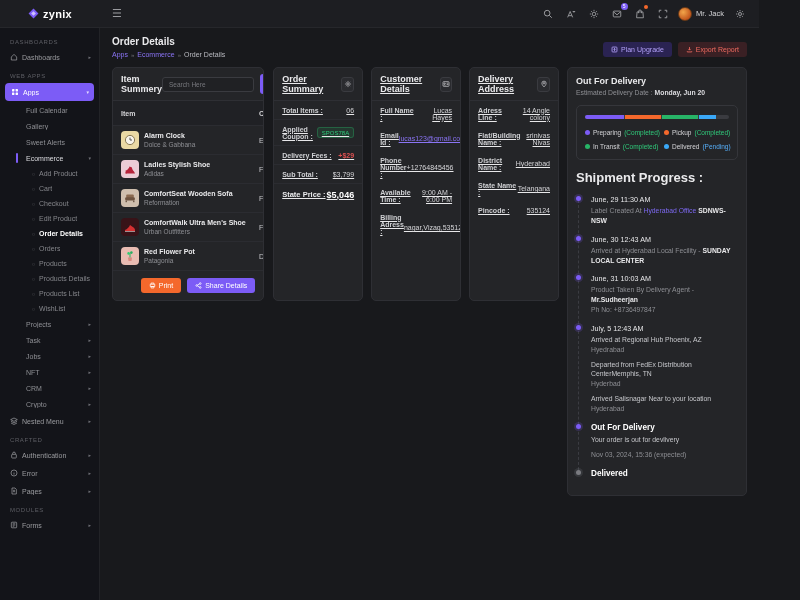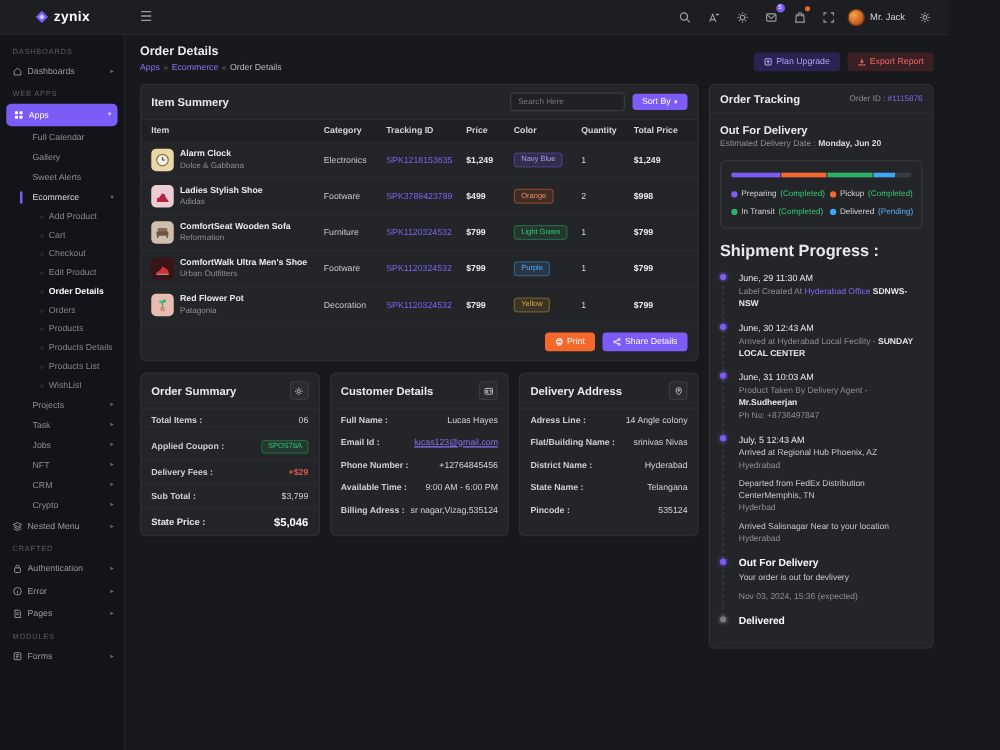--- a/index.html
+++ b/index.html
@@ -62,21 +62,21 @@
   .head-actions { display:flex; gap:6px; margin-top:6px; }
   .btn { display:inline-flex; align-items:center; gap:3px; font-size:7px; padding:4px 8px;
     border-radius:3px; border:none; cursor:pointer; font-family:inherit; }
   .btn svg { width:7px; height:7px; }
   .btn-upgrade { color:#b3a1fa; background:#2a2352; }
   .btn-export { color:#ee6a5f; background:#3a2024; }
   .btn-orange { background:#f4682c; color:#fff; }
   .btn-purple { background:#7c5cf6; color:#fff; }
 
   .content { display:flex; gap:8px; align-items:flex-start; }
-  .left-col { width:447px; flex:none; display:flex; flex-direction:column; gap:9px; }
+  .left-col { width:447px; flex:none; display:flex; gap:9px; }
   .card { background:#242528; border:1px solid #2e2f34; border-radius:5px; overflow:hidden; }
   .card-head { display:flex; justify-content:space-between; align-items:center; padding:6px 8px;
     border-bottom:1px solid #2e2f34; }
   .card-title { font-size:9px; font-weight:bold; color:#eaeaec; }
   .icon-btn { width:15px; height:15px; border:1px solid #3a3b40; border-radius:3px; background:#2a2b2f;
     color:#c9cacd; display:flex; align-items:center; justify-content:center; font-size:8px; cursor:pointer; }
   .icon-btn svg { width:8px; height:8px; }
 
   
   .search-wrap { display:flex; gap:6px; align-items:center; }
@@ -103,21 +103,21 @@
   .bdg { display:inline-block; font-size:6px; padding:2px 5px; border-radius:3px; }
   .bdg-navy   { color:#a79df6; background:rgba(124,92,246,.16); border:1px solid rgba(124,92,246,.35); }
   .bdg-orange { color:#f58a55; background:rgba(244,104,44,.13); border:1px solid rgba(244,104,44,.4); }
   .bdg-green  { color:#2fc97a; background:rgba(39,180,103,.13); border:1px solid rgba(39,180,103,.35); }
   .bdg-blue   { color:#56aef8; background:rgba(58,168,247,.13); border:1px solid rgba(58,168,247,.35); }
   .bdg-yellow { color:#dcaa3a; background:rgba(217,166,46,.13); border:1px solid rgba(217,166,46,.35); }
   .tbl-foot { display:flex; justify-content:flex-end; gap:6px; padding:7px 8px; }
 
   
   .row3 { display:flex; gap:8px; }
-  .row3 .card { flex:1; min-width:0; }
+  .row3 .card { flex:1; min-width:0;text-decoration:underline; }
   .info-row { display:flex; justify-content:space-between; align-items:center; padding:5.5px 8px; font-size:7px; }
   .bordered .info-row { border-bottom:1px solid #2b2c31; }
   .bordered .info-row:last-child { border-bottom:none; }
   .i-label { color:#cfd0d3; font-weight:bold; }
   .i-val { color:#d5d5d8; text-align:right; }
   .i-val.red { color:#e05252; font-weight:bold; }
   .i-val.total-v { color:#fff; font-weight:bold; font-size:9px; }
   .i-label.total-l { font-size:7.5px; color:#eaeaec; }
   .i-val.coupon { color:#2fc97a; background:rgba(39,180,103,.13); border:1px solid rgba(39,180,103,.35);
     font-size:6px; padding:1.5px 4px; border-radius:3px; }
@@ -637,26 +637,20 @@
                   <div class="info-row">
                     <span class="i-label">Pincode :</span>
                     <span class="i-val">535124</span>
                   </div>
                 </div>
             </section>
           </div>
         </div>
 
         <section class="card tracking">
-          <div class="card-head">
-            <span class="card-title">Order Tracking</span>
-            <span class="ot-id-label">
-              <span>Order ID : </span><span class="ot-id">#1115876</span>
-            </span>
-          </div>
           <div class="ot-body">
             <div class="ot-status">Out For Delivery</div>
             <div class="ot-est">
               <span>Estimated Delivery Date : </span><b>Monday, Jun 20</b>
             </div>
             <div class="prog-box">
               <div class="prog-bar" id="prog-bar">
                   <span class="prog-seg" style="width: 27%; background: rgb(124, 92, 246);"></span>
                   <span class="prog-seg" style="width: 25%; background: rgb(244, 104, 44);"></span>
                   <span class="prog-seg" style="width: 25%; background: rgb(39, 180, 103);"></span>

